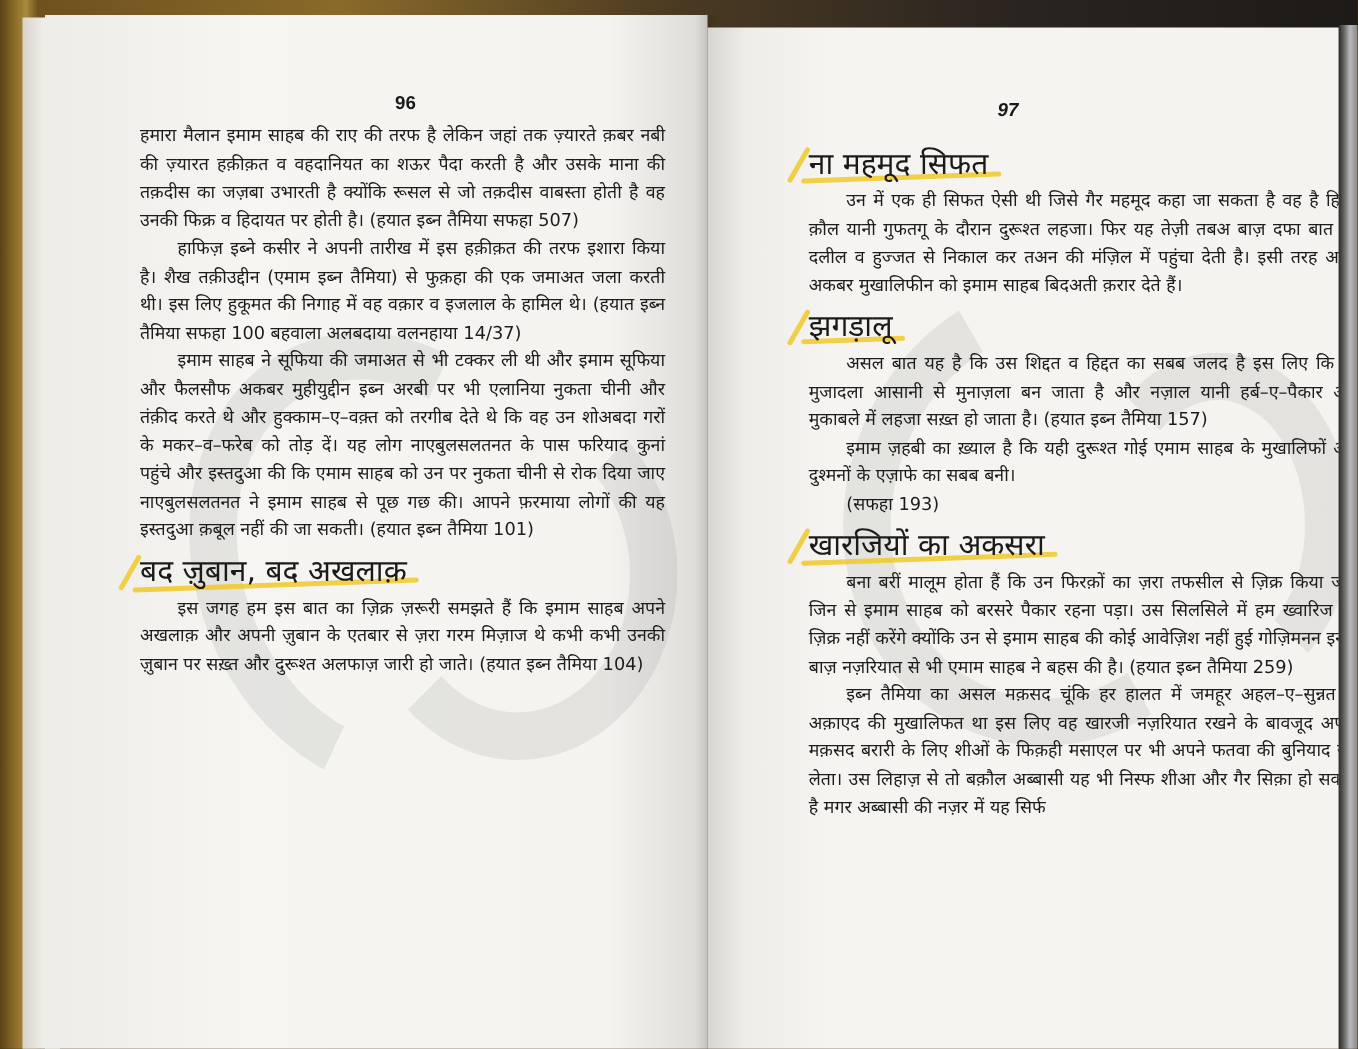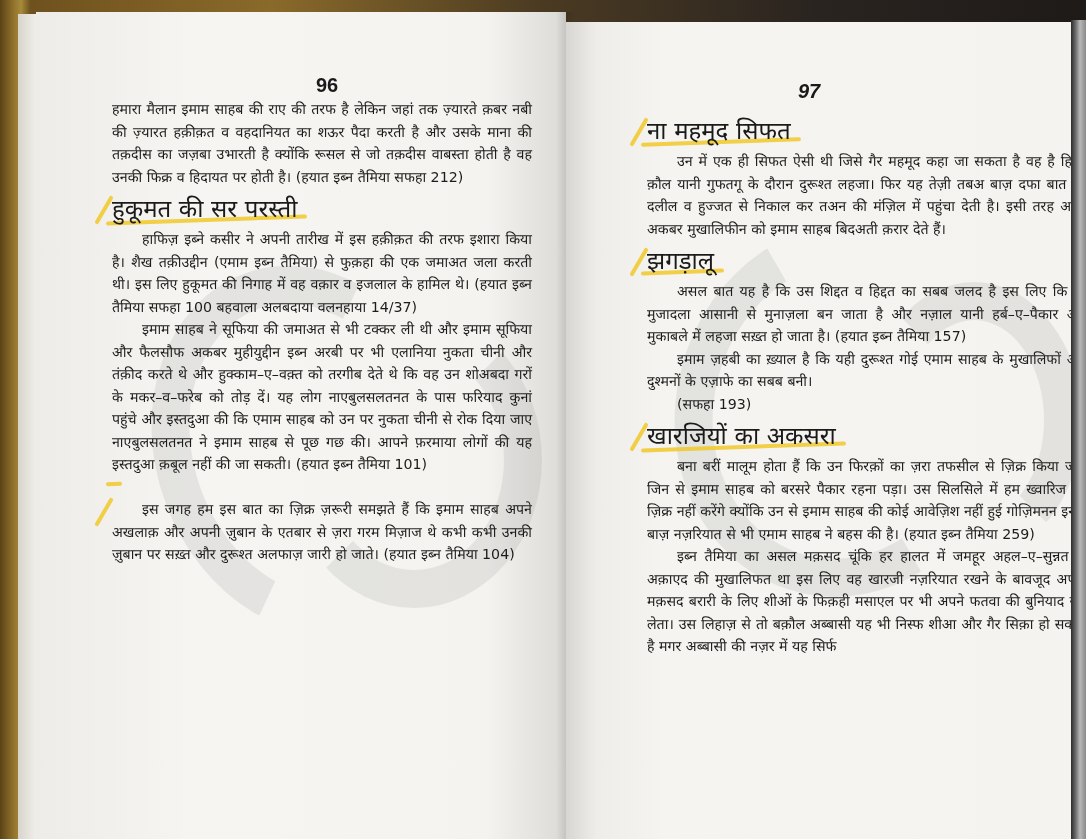--- a/index.html
+++ b/index.html
@@ -40,21 +40,21 @@
     position: absolute; left: 556px; top: 12px; width: 20px; height: 827px;
     background: linear-gradient(90deg, rgba(0,0,0,0) 0%, rgba(0,0,0,0.10) 50%, rgba(0,0,0,0) 100%);
   }
   .watermark {
     position: absolute; border-radius: 50%;
     border: 38px solid rgba(150,150,150,0.18);
     pointer-events: none;
   }
   .page-number {
     position: absolute; font-family: "Liberation Sans", sans-serif; font-weight: bold;
-    font-size: 20px; color: #1a1a1a;
+    font-size: 15px; color: #1a1a1a;
   }
   .textblock {
     position: absolute; color: #1c1c1c;
     font-family: "DejaVu Sans", sans-serif;
     font-size: 14.2px; line-height: 22.5px;
     text-align: justify;
   }
   .textblock p { margin: 0; }
   .textblock p.indent { text-indent: 30px; }
   .heading {
@@ -77,25 +77,24 @@
 <div class="cover-left"></div>
 <div class="page-stack-left"></div>
 
 <div class="page left">
   <div class="watermark" style="left:120px; top:250px; width:230px; height:300px; border-right-color:transparent; border-bottom-color:transparent; transform:rotate(-20deg);"></div>
   <div class="watermark" style="left:250px; top:300px; width:180px; height:220px; border-left-color:transparent; border-top-color:transparent;"></div>
 
   <div class="page-number" style="left:280px; top:62px;">96</div>
 
   <div class="textblock" id="left-text" style="left:76px; top:86px; width:420px;">
-      <p>हमारा मैलान इमाम साहब की राए की तरफ है लेकिन जहां तक ज़्यारते क़बर नबी की ज़्यारत हक़ीक़त व वहदानियत का शऊर पैदा करती है और उसके माना की तक़दीस का जज़बा उभारती है क्योंकि रूसल से जो तक़दीस वाबस्ता होती है वह उनकी फिक्र व हिदायत पर होती है। (हयात इब्न तैमिया सफहा 212)</p>
-      <div><div class="heading"><span class="hl" style="left: -6px; right: -10px; bottom: 6px;"></span><span class="hl-slash" style="left: -10px; top: 4px; height: 32px;"></span><span style="position: relative;">हुकूमत की सर परस्ती</span></div></div>
+      <p>हमारा मैलान इमाम साहब की राए की तरफ है लेकिन जहां तक ज़्यारते क़बर नबी की ज़्यारत हक़ीक़त व वहदानियत का शऊर पैदा करती है और उसके माना की तक़दीस का जज़बा उभारती है क्योंकि रूसल से जो तक़दीस वाबस्ता होती है वह उनकी फिक्र व हिदायत पर होती है। (हयात इब्न तैमिया सफहा 507)</p>
       <p class="indent">हाफिज़ इब्ने कसीर ने अपनी तारीख में इस हक़ीक़त की तरफ इशारा किया है। शैख तक़ीउद्दीन (एमाम इब्न तैमिया) से फुक़हा की एक जमाअत जला करती थी। इस लिए हुकूमत की निगाह में वह वक़ार व इजलाल के हामिल थे। (हयात इब्न तैमिया सफहा 100 बहवाला अलबदाया वलनहाया 14/37)</p>
       <p class="indent">इमाम साहब ने सूफिया की जमाअत से भी टक्कर ली थी और इमाम सूफिया और फैलसौफ अकबर मुहीयुद्दीन इब्न अरबी पर भी एलानिया नुकता चीनी और तंक़ीद करते थे और हुक्काम–ए–वक़्त को तरगीब देते थे कि वह उन शोअबदा गरों के मकर–व–फरेब को तोड़ दें। यह लोग नाएबुलसलतनत के पास फरियाद कुनां पहुंचे और इस्तदुआ की कि एमाम साहब को उन पर नुकता चीनी से रोक दिया जाए नाएबुलसलतनत ने इमाम साहब से पूछ गछ की। आपने फ़रमाया लोगों की यह इस्तदुआ क़बूल नहीं की जा सकती। (हयात इब्न तैमिया 101)</p>
-      <div><div class="heading"><span class="hl" style="left: -6px; right: -10px; bottom: 6px;"></span><span class="hl-slash" style="left: -10px; top: 4px; height: 32px;"></span></div></div>
+      <div><div class="heading"><span class="hl" style="left: -6px; right: -10px; bottom: 6px;"></span><span class="hl-slash" style="left: -10px; top: 4px; height: 32px;"></span><span style="position: relative;">बद ज़ुबान, बद अखलाक़</span></div></div>
       <p class="indent">इस जगह हम इस बात का ज़िक्र ज़रूरी समझते हैं कि इमाम साहब अपने अखलाक़ और अपनी ज़ुबान के एतबार से ज़रा गरम मिज़ाज थे कभी कभी उनकी ज़ुबान पर सख़्त और दुरूश्त अलफाज़ जारी हो जाते। (हयात इब्न तैमिया 104)</p>
     </div>
 </div>
 
 <div class="gutter"></div>
 
 <div class="page right">
   <div class="watermark" style="left:110px; top:200px; width:260px; height:300px; border-right-color:transparent; border-top-color:transparent; transform:rotate(15deg);"></div>
   <div class="watermark" style="left:300px; top:260px; width:140px; height:200px; border-left-color:transparent; border-bottom-color:transparent;"></div>
 

